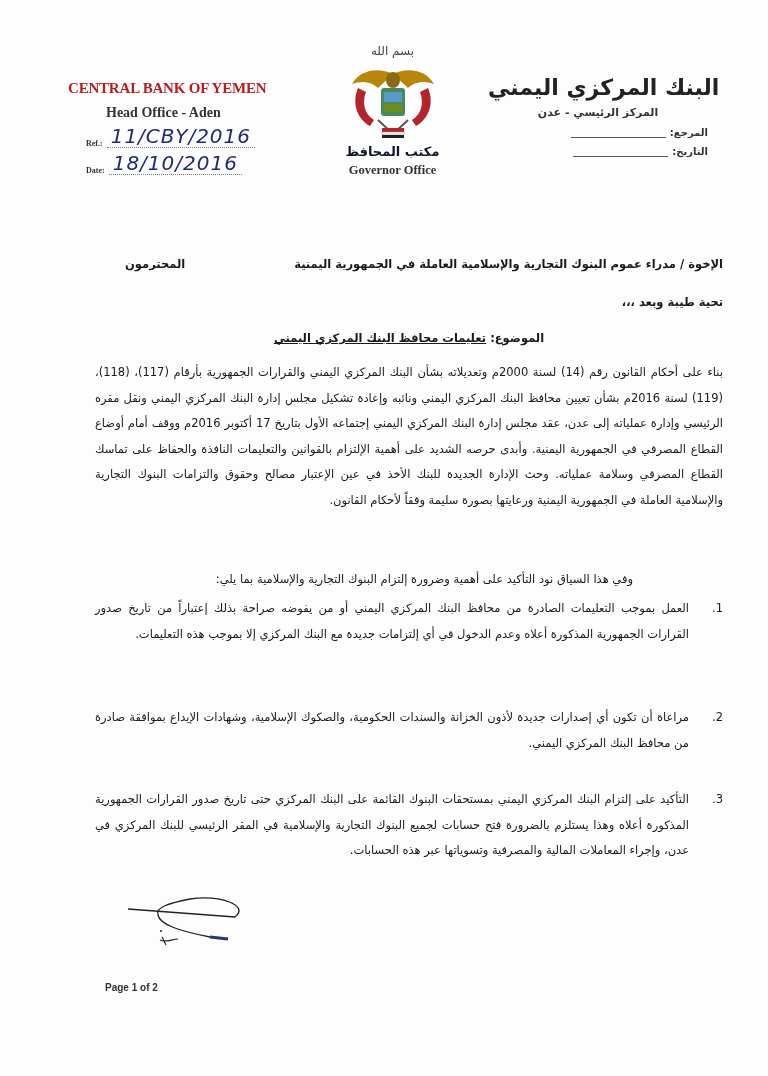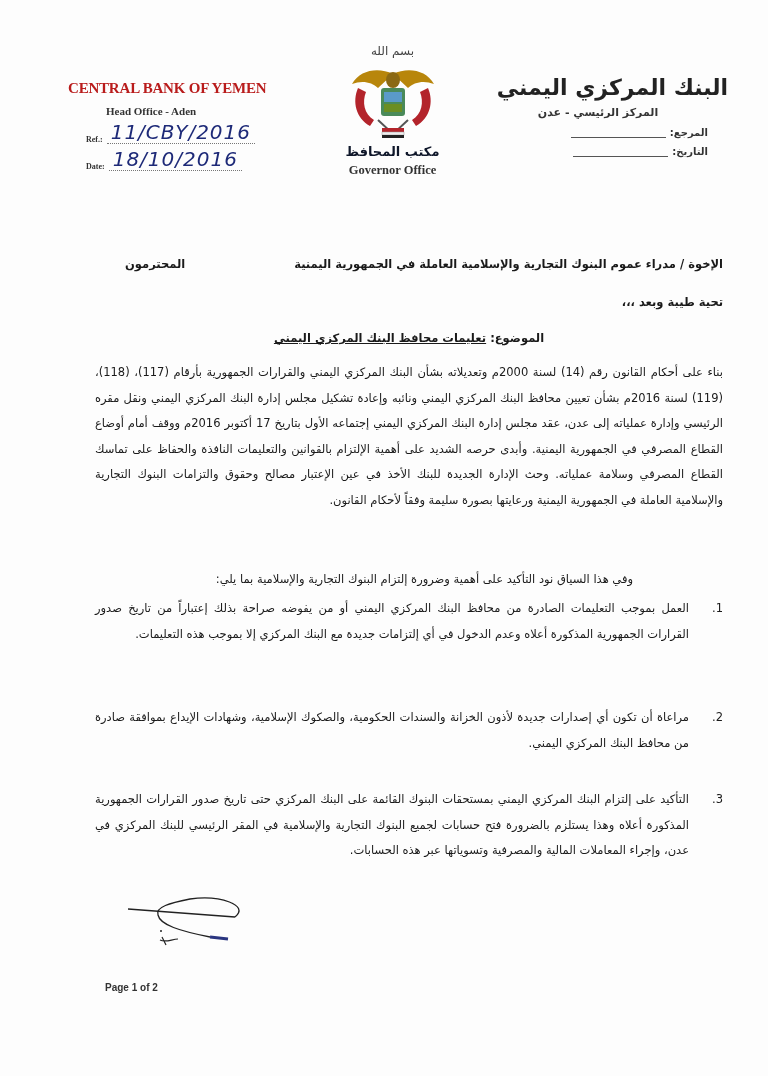--- a/index.html
+++ b/index.html
@@ -2,35 +2,35 @@
 <html><head>
 <meta charset="utf-8">
 <style>
   html, body { margin:0; padding:0; }
   body { width:768px; height:1076px; background:#ffffff; position:relative; overflow:hidden; font-family:"DejaVu Serif", serif; color:#1a1a1a; }
   .page { position:absolute; left:0; top:0; width:768px; height:1076px; background:#fdfdfd; }
 
   
   .en-head { position:absolute; left:68px; top:80px; width:230px; }
   .en-bank { font-family:"Liberation Serif", serif; font-weight:bold; font-size:15px; letter-spacing:-0.2px; color:#b91c1c; }
-  .en-office { font-family:"Liberation Serif", serif; font-weight:bold; font-size:11px; margin-top:8px; margin-left:38px; color:#333; }
+  .en-office { font-family:"Liberation Serif", serif; font-weight:bold; font-size:14px; margin-top:8px; margin-left:38px; color:#333; }
   .ref-row { display:flex; align-items:flex-end; margin-top:4px; margin-left:18px; }
   .ref-label { font-family:"Liberation Serif", serif; font-weight:bold; font-size:8px; color:#333; margin-right:4px;text-align:right; }
   .ref-val { font-family:"DejaVu Sans", sans-serif; font-size:20px; color:#1e2a78; font-style:italic; letter-spacing:1px; border-bottom:1px dotted #777; padding:0 4px; line-height:22px; }
 
   
   .emblem { position:absolute; left:335px; top:40px; width:115px; height:140px; text-align:center; }
   .emblem .callig { font-size:12px; color:#444; height:22px; line-height:22px; font-family:"DejaVu Sans", sans-serif; }
   .emblem svg { display:block; margin:0 auto; }
   .emblem .gov-ar { font-family:"DejaVu Sans", sans-serif; font-weight:bold; font-size:13px; color:#0f172a; margin-top:2px; }
   .emblem .gov-en { font-family:"Liberation Serif", serif; font-weight:bold; font-size:12.5px; color:#333; margin-top:4px; }
 
   
   .ar-head { position:absolute; right:40px; top:75px; width:240px; direction:rtl; text-align:right; }
-  .ar-bank { font-family:"DejaVu Sans", sans-serif; font-weight:bold; font-size:22px; color:#222; text-align:right; }
+  .ar-bank { font-family:"DejaVu Sans", sans-serif; font-weight:bold; font-size:22px; color:#222; text-align:left; }
   .ar-office { font-family:"DejaVu Sans", sans-serif; font-weight:bold; font-size:11px; color:#333; text-align:center; margin-top:6px; margin-right:20px; }
   .ar-field { display:flex; direction:rtl; align-items:flex-end; margin-top:8px; margin-right:20px; }
   .ar-field-label { font-family:"DejaVu Sans", sans-serif; font-size:10px; font-weight:bold; color:#333; margin-left:4px; }
   .ar-field-line { width:95px; border-bottom:1px solid #555; height:10px; }
 
   
   .body-ar { position:absolute; left:95px; width:628px; direction:rtl; text-align:right; font-family:"DejaVu Sans", sans-serif; font-size:11.5px; line-height:25.5px; color:#1a1a1a; }
   .addressee { top:252px; display:flex; justify-content:space-between; font-weight:bold; }
   .addressee .respected { margin-left:30px; }
   .greeting { top:290px; font-weight:bold; }

